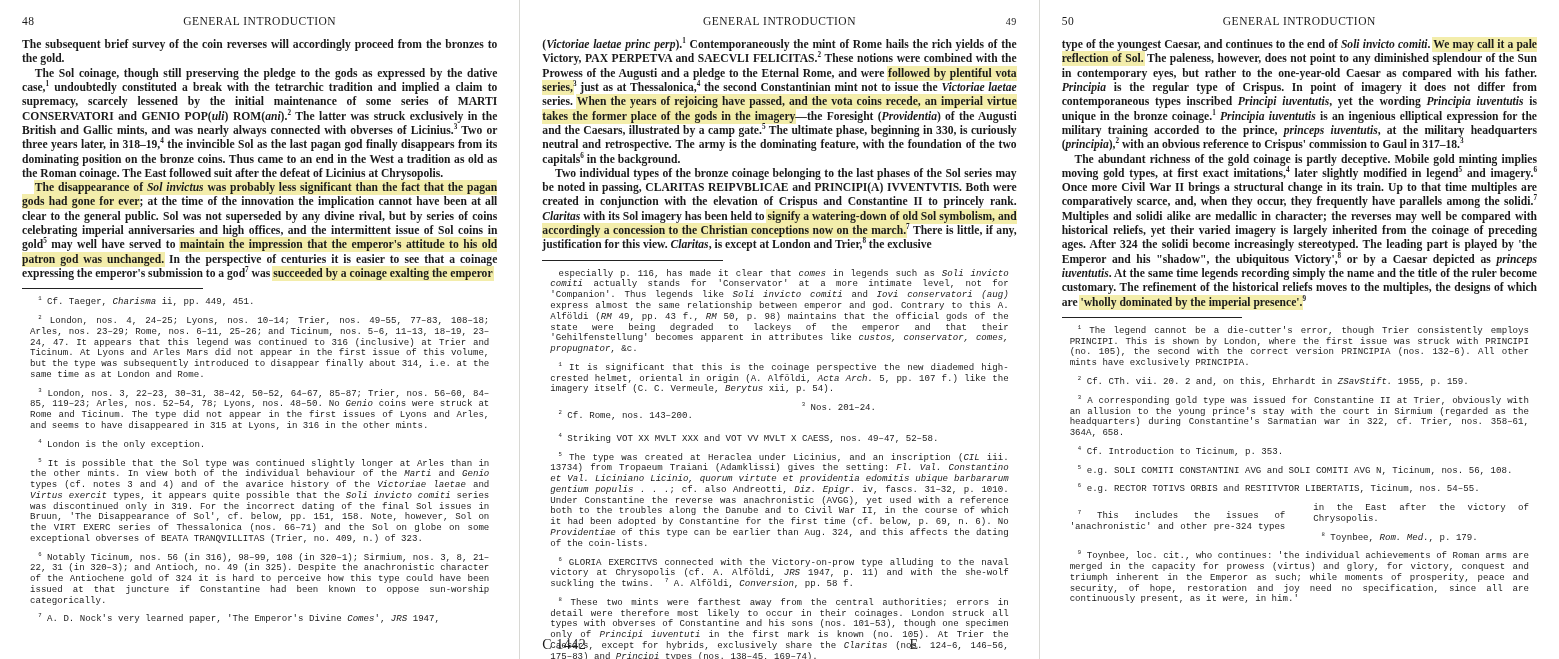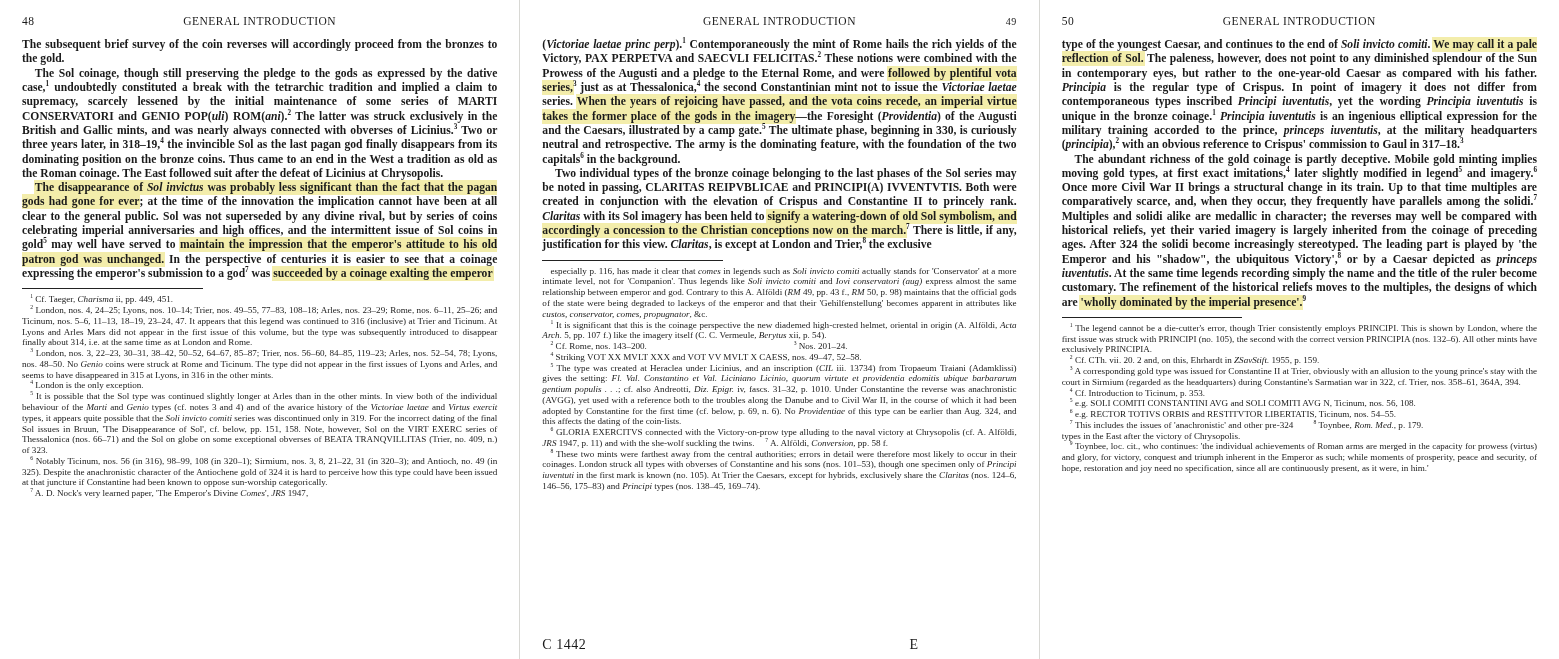--- a/index.html
+++ b/index.html
@@ -66,22 +66,23 @@
     border: none;
   }
   .notes {
     font-size: 9.1px;
     line-height: 1.185;
     text-align: justify;
     -webkit-hyphens: auto;
     hyphens: auto;
   }
   .notes p {
-    margin: 0;
+    margin: 8px;
     text-indent: 0.9em;
+    font-family: Liberation Mono, monospace;
   }
   .notes .twocol {
     column-count: 2;
     column-gap: 12px;
   }
   .hl {
     background: #f3edab;
     box-shadow: 0 0 0 1px #f3edab;
   }
   i { font-style: italic; }
@@ -165,21 +166,21 @@
       <span class="rh-right"></span>
     </div>
     <div class="body-text" id="body-50">
         <p class="noindent"><span>type of the youngest Caesar, and continues to the end of </span><i>Soli invicto comiti</i><span>. </span><span class="hl">We may call it a pale reflection of Sol.</span><span> The paleness, however, does not point to any diminished splendour of the Sun in contemporary eyes, but rather to the one-year-old Caesar as compared with his father. </span><i>Principia</i><span> is the regular type of Crispus. In point of imagery it does not differ from contemporaneous types inscribed </span><i>Principi iuventutis</i><span>, yet the wording </span><i>Principia iuventutis</i><span> is unique in the bronze coinage.</span><sup>1</sup><span> </span><i>Principia iuventutis</i><span> is an ingenious elliptical expression for the military training accorded to the prince, </span><i>princeps iuventutis</i><span>, at the military headquarters (</span><i>principia</i><span>),</span><sup>2</sup><span> with an obvious reference to Crispus' commission to Gaul in 317–18.</span><sup>3</sup></p>
         <p><span>The abundant richness of the gold coinage is partly deceptive. Mobile gold minting implies moving gold types, at first exact imitations,</span><sup>4</sup><span> later slightly modified in legend</span><sup>5</sup><span> and imagery.</span><sup>6</sup><span> Once more Civil War II brings a structural change in its train. Up to that time multiples are comparatively scarce, and, when they occur, they frequently have parallels among the solidi.</span><sup>7</sup><span> Multiples and solidi alike are medallic in character; the reverses may well be compared with historical reliefs, yet their varied imagery is largely inherited from the coinage of preceding ages. After 324 the solidi become increasingly stereotyped. The leading part is played by 'the Emperor and his "shadow", the ubiquitous Victory',</span><sup>8</sup><span> or by a Caesar depicted as </span><i>princeps iuventutis</i><span>. At the same time legends recording simply the name and the title of the ruler become customary. The refinement of the historical reliefs moves to the multiples, the designs of which are </span><span class="hl">'wholly dominated by the imperial presence'.</span><sup>9</sup></p>
       </div>
     <hr class="rule">
     <div class="notes" id="notes-50">
         <p><sup>1</sup><span> The legend cannot be a die-cutter's error, though Trier consistently employs PRINCIPI. This is shown by London, where the first issue was struck with PRINCIPI (no. 105), the second with the correct version PRINCIPIA (nos. 132–6). All other mints have exclusively PRINCIPIA.</span></p>
         <p><sup>2</sup><span> Cf. CTh. vii. 20. 2 and, on this, Ehrhardt in </span><i>ZSavStift.</i><span> 1955, p. 159.</span></p>
-        <p><sup>3</sup><span> A corresponding gold type was issued for Constantine II at Trier, obviously with an allusion to the young prince's stay with the court in Sirmium (regarded as the headquarters) during Constantine's Sarmatian war in 322, cf. Trier, nos. 358–61, 364A, 394.</span></p>
+        <p><sup>3</sup><span> A corresponding gold type was issued for Constantine II at Trier, obviously with an allusion to the young prince's stay with the court in Sirmium (regarded as the headquarters) during Constantine's Sarmatian war in 322, cf. Trier, nos. 358–61, 364A, 658.</span></p>
         <p><sup>4</sup><span> Cf. Introduction to Ticinum, p. 353.</span></p>
         <p><sup>5</sup><span> e.g. SOLI COMITI CONSTANTINI AVG and SOLI COMITI AVG N, Ticinum, nos. 56, 108.</span></p>
         <p><sup>6</sup><span> e.g. RECTOR TOTIVS ORBIS and RESTITVTOR LIBERTATIS, Ticinum, nos. 54–55.</span></p>
         <div class="twocol">
           <p><sup>7</sup><span> This includes the issues of 'anachronistic' and other pre-324 types in the East after the victory of Chrysopolis.</span></p>
           <p><sup>8</sup><span> Toynbee, </span><i>Rom. Med.</i><span>, p. 179.</span></p>
         </div>
         <p><sup>9</sup><span> Toynbee, loc. cit., who continues: 'the individual achievements of Roman arms are merged in the capacity for prowess (virtus) and glory, for victory, conquest and triumph inherent in the Emperor as such; while moments of prosperity, peace and security, of hope, restoration and joy need no specification, since all are continuously present, as it were, in him.'</span></p>
       </div>
   </div>

